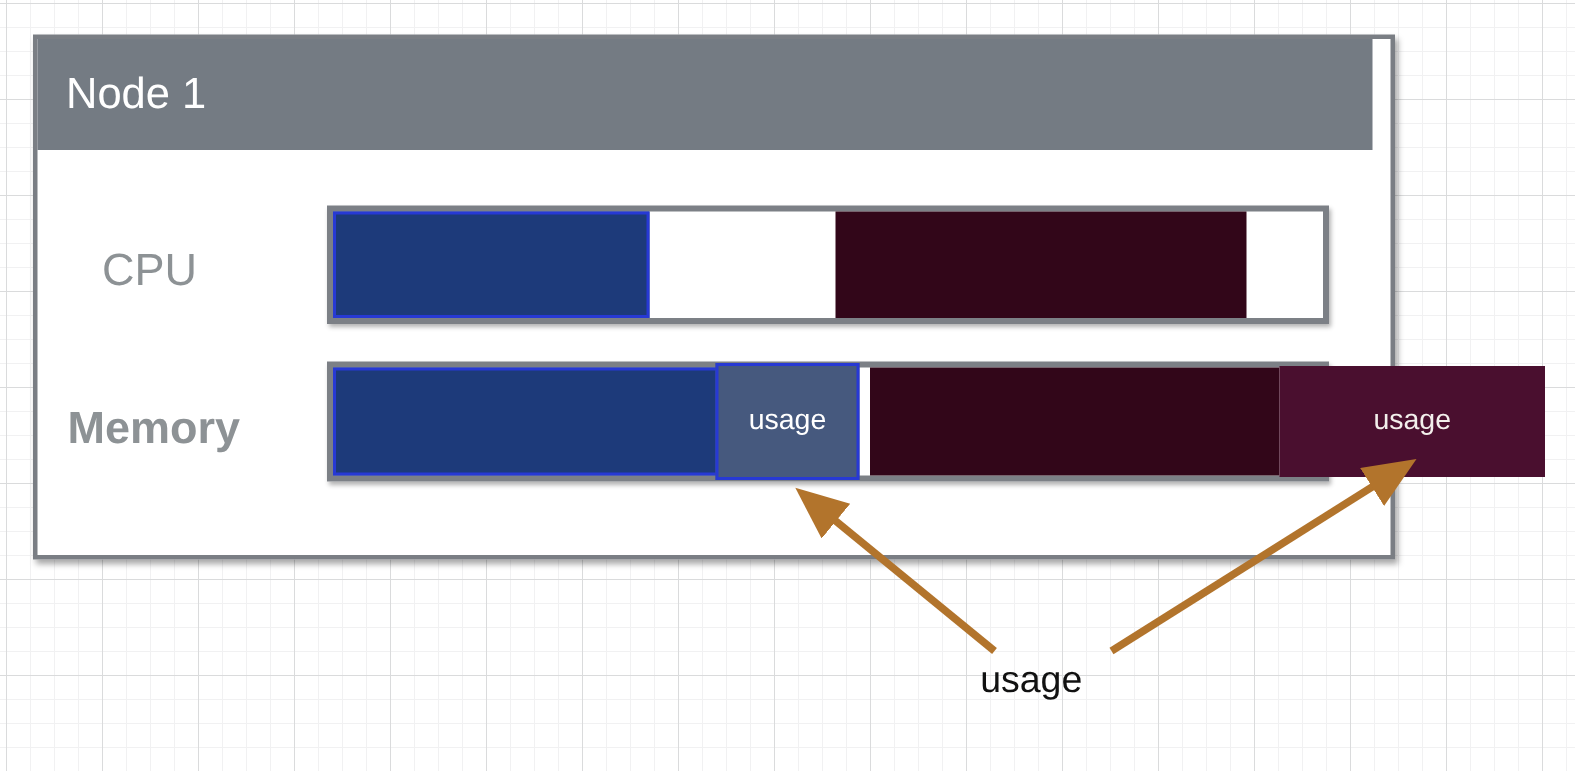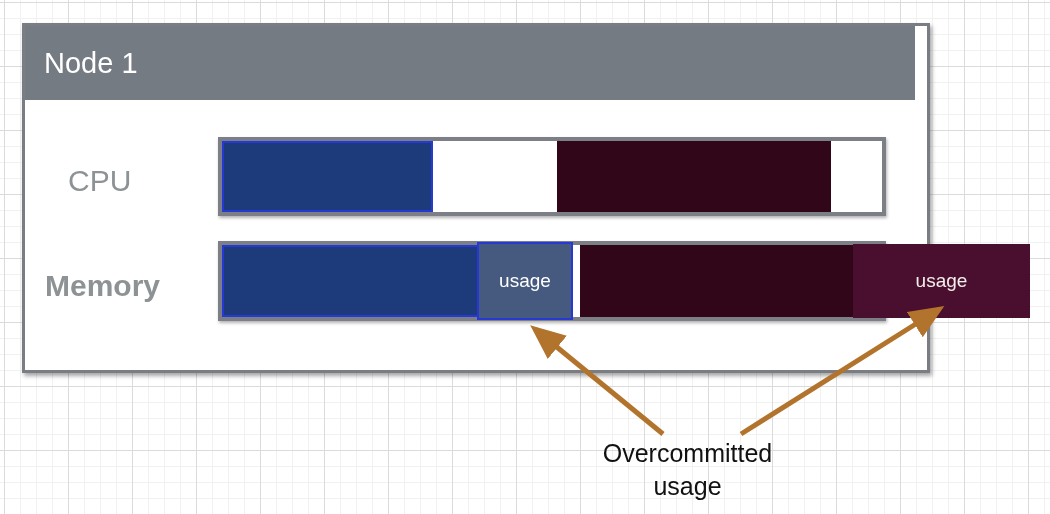--- a/index.html
+++ b/index.html
@@ -134,17 +134,16 @@
     <defs>
       <marker id="ah" markerWidth="8" markerHeight="8" refX="5.5" refY="3" orient="auto" markerUnits="strokeWidth">
         <path d="M0,0 L7,3 L0,6 Z" class="ah-fill" fill="#b2742c"></path>
       </marker>
     </defs>
     <line x1="663" y1="434" x2="536" y2="330" stroke-width="5" marker-end="url(#ah)" class="arrow-stroke" stroke="#b2742c"></line>
     <line x1="741" y1="434" x2="938" y2="310" stroke-width="5" marker-end="url(#ah)" class="arrow-stroke" stroke="#b2742c"></line>
   </svg>
 
   <div class="annotation">
-    <div>Overcommitted</div>
     <div>usage</div>
   </div>
 
 </div>
 
 </body></html>

